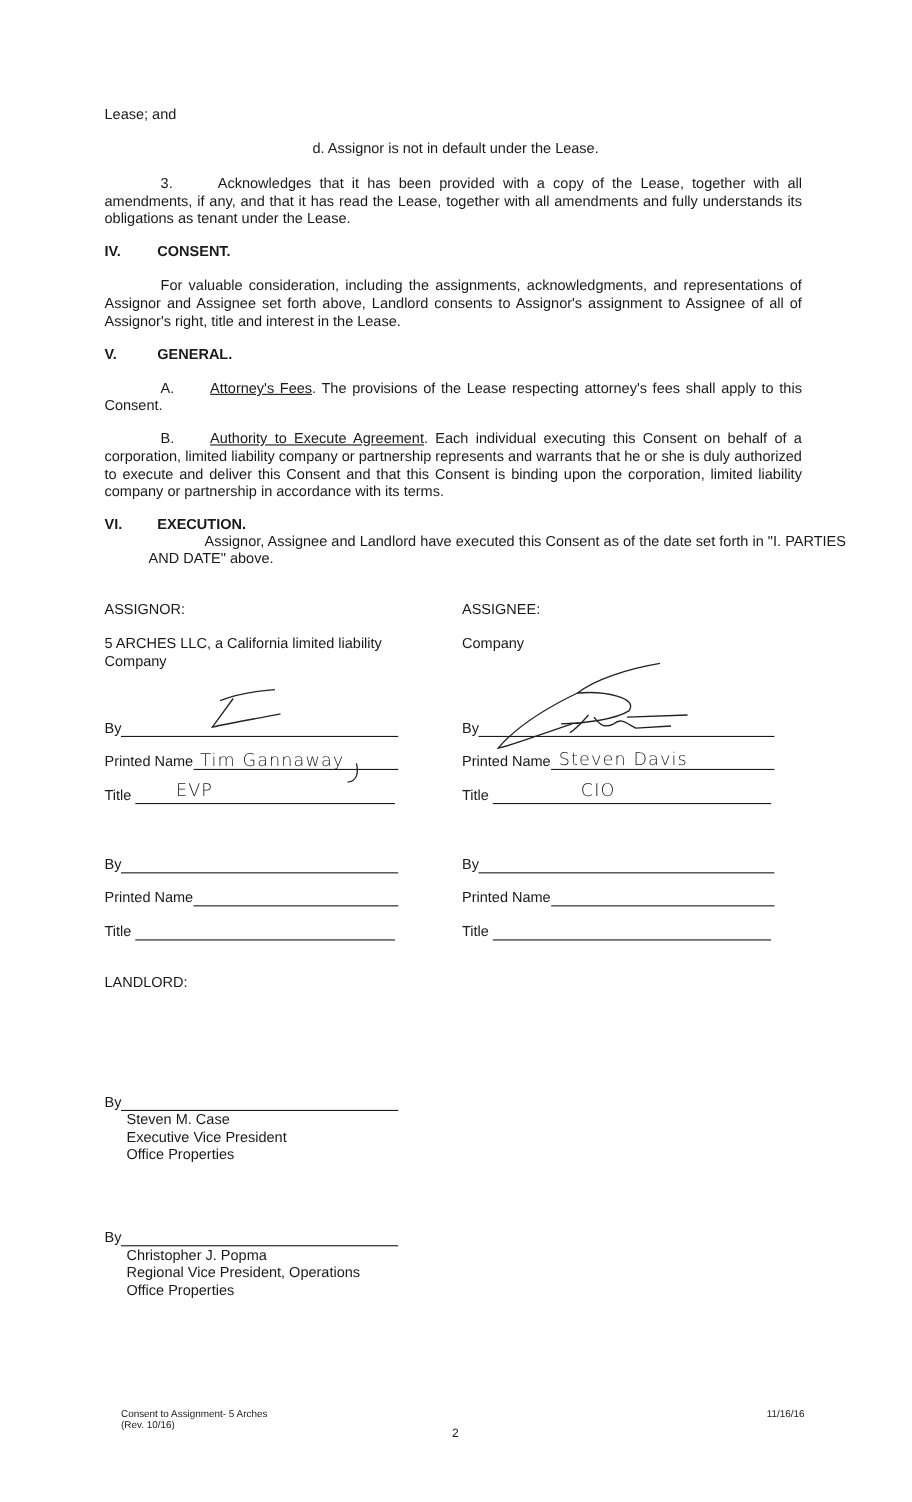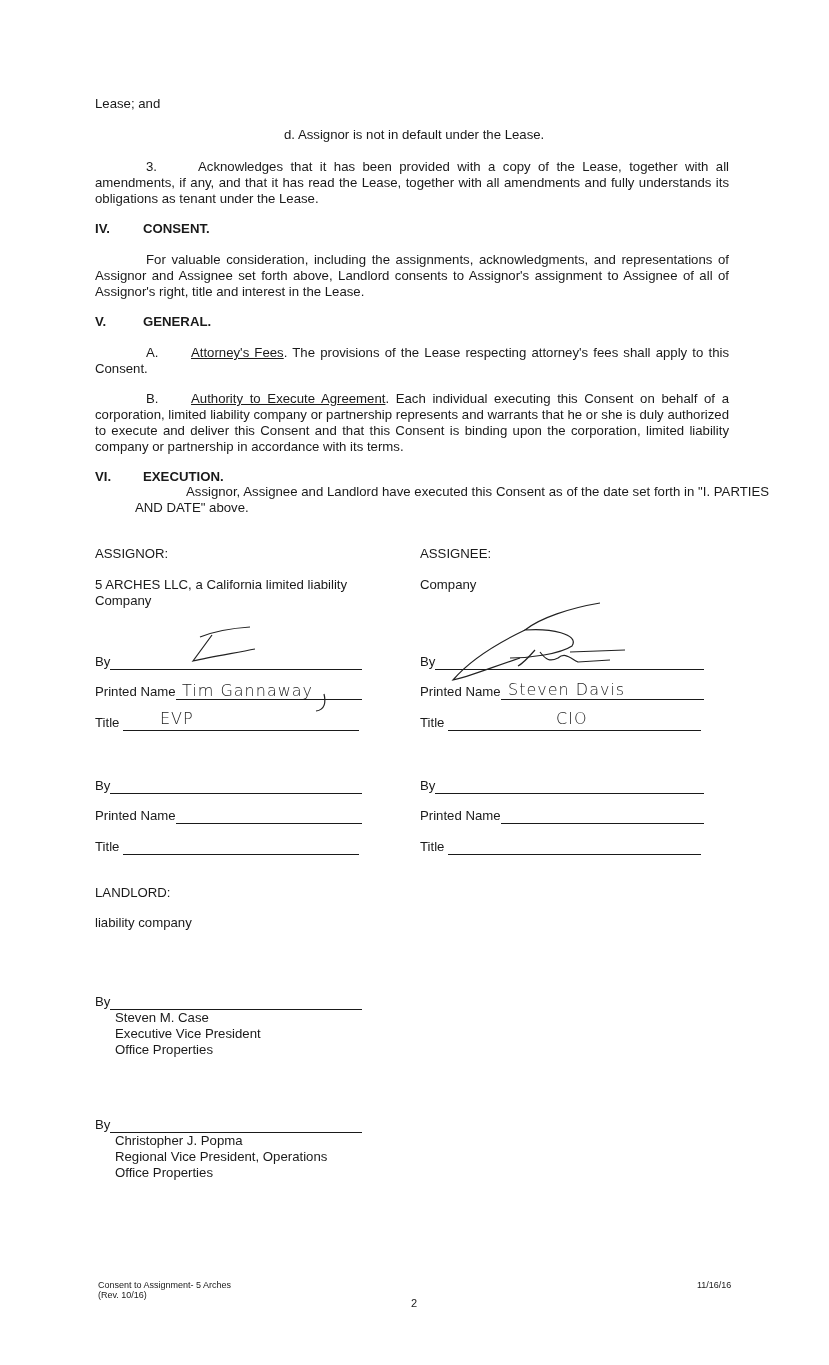--- a/index.html
+++ b/index.html
@@ -90,21 +90,21 @@
 </div>
 <div class="sigrow" style="left:420px; top:715px;">
   <span>Title</span>&nbsp;<span class="line" style="width:253px;"></span>
 </div>
 <svg class="sig" style="left:450px; top:600px;" width="200" height="85">
   <path d="M150 3 C 120 8, 90 18, 75 30 C 100 28, 130 34, 122 46 C 110 54, 80 58, 60 58" stroke="#222" stroke-width="1.2" fill="none"></path>
   <path d="M75 30 C 50 42, 20 60, 3 80 C 15 78, 40 68, 70 58" stroke="#222" stroke-width="1.2" fill="none"></path>
   <path d="M85 50 C 78 58, 72 64, 68 66 M 90 52 C 96 60, 100 62, 108 58 C 115 52, 120 58, 128 62 L 160 60 M 120 52 L 175 50" stroke="#222" stroke-width="1.2" fill="none"></path>
 </svg>
 <div class="hand" style="left:508px; top:680px;">Steven Davis</div>
-<div class="hand" style="left:556px; top:709px;text-align:center;">CIO</div>
+<div class="hand" style="left:528px; top:709px;text-align:center;">CIO</div>
 
 <div class="sigrow" style="left:95px; top:778px;">
   <span>By</span><span class="line" style="width:252px;"></span>
 </div>
 <div class="sigrow" style="left:95px; top:808px;">
   <span>Printed Name</span><span class="line" style="width:186px;"></span>
 </div>
 <div class="sigrow" style="left:95px; top:839px;">
   <span>Title</span>&nbsp;<span class="line" style="width:236px;"></span>
 </div>
@@ -113,39 +113,38 @@
 </div>
 <div class="sigrow" style="left:420px; top:808px;">
   <span>Printed Name</span><span class="line" style="width:203px;"></span>
 </div>
 <div class="sigrow" style="left:420px; top:839px;">
   <span>Title</span>&nbsp;<span class="line" style="width:253px;"></span>
 </div>
 
 <div class="abs" style="left:95px; top:885px;">LANDLORD:</div>
 <div class="abs" style="left:95px; top:915px; width:311px; line-height:16px;">
-  <div>liability company</div>
 </div>
 
 <div class="sigrow" style="left:95px; top:994px;">
   <span>By</span><span class="line" style="width:252px;"></span>
 </div>
 <div class="abs" style="left:115px; top:1010px; line-height:16px;">
   <div>Steven M. Case</div>
   <div>Executive Vice President</div>
   <div>Office Properties</div>
 </div>
 
 <div class="sigrow" style="left:95px; top:1117px;">
   <span>By</span><span class="line" style="width:252px;"></span>
 </div>
 <div class="abs" style="left:115px; top:1133px; line-height:16px;">
   <div>Christopher J. Popma</div>
   <div>Regional Vice President, Operations</div>
   <div>Office Properties</div>
 </div>
 
-<div class="footer" style="left:98px; top:1280px;">
+<div class="footer" style="left:110px; top:1280px;">
   <div>Consent to Assignment- 5 Arches</div>
   <div>(Rev. 10/16)</div>
 </div>
 <div class="footer" style="left:697px; top:1280px;">11/16/16</div>
 <div class="abs" style="left:411px; top:1297px; font-size:11px;">2</div>
 
 </body></html>

